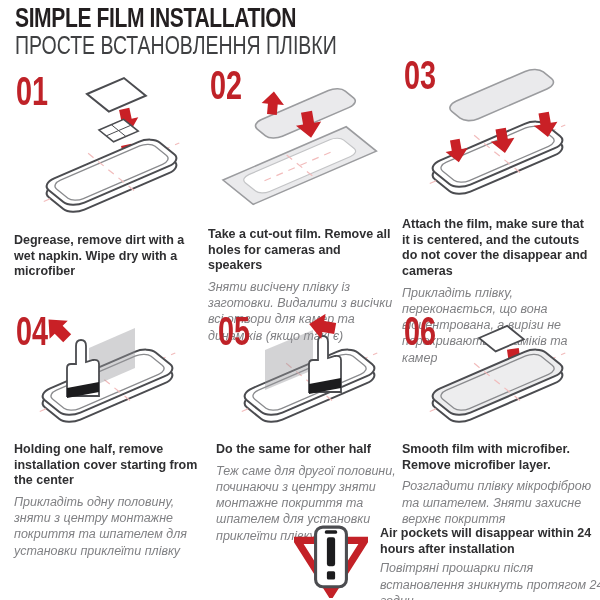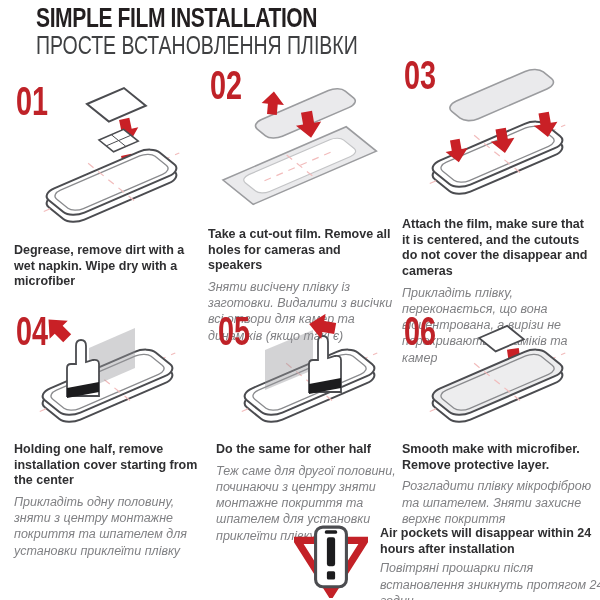--- a/index.html
+++ b/index.html
@@ -1,24 +1,24 @@
 <!DOCTYPE html>
 <html><head>
 <meta charset="utf-8">
 <style>
   html,body{margin:0;padding:0;background:#ffffff;}
   .canvas{position:relative;width:600px;height:600px;background:#ffffff;overflow:hidden;
           font-family:"Liberation Sans", sans-serif;color:#2f2f31;}
-  .hdr{position:absolute;left:15px;top:4px;margin-left:21px;}
+  .hdr{position:absolute;left:15px;top:4px;}
   .title{display:inline-block;font-size:27px;font-weight:800;color:#231f20;line-height:1.05;
          letter-spacing:-0.5px;transform:scaleX(0.78);transform-origin:0 50%;white-space:nowrap;}
   .subtitle{display:inline-block;font-size:25px;font-weight:400;color:#3f4042;line-height:1.1;
          letter-spacing:0px;transform:scaleX(0.78);transform-origin:0 50%;white-space:nowrap;}
   .step{position:absolute;}
-  .s1{left:14px;top:82px;width:187px}
+  .s1{left:14px;top:72px;width:187px}
   .s2{left:208px;top:66px;width:187px}
   .s3{left:402px;top:56px;width:192px}
   .s4{left:14px;top:312px;width:187px}
   .s5{left:216px;top:312px;width:187px}
   .s6{left:402px;top:312px;width:192px}
   .num{position:absolute;left:2px;top:0px;font-size:40px;font-weight:800;color:#bf2228;
        line-height:0.95;transform:scaleX(0.72);transform-origin:0 0;}
   .illo{display:block;margin:0 auto;}
   .row2 .illo{margin-top:2px;}
   .en{font-size:12.5px;font-weight:600;line-height:1.25;color:#2f2f31;margin-top:16px;}
@@ -178,21 +178,21 @@
           <rect x="0" y="0" width="126" height="58" rx="15" fill="#ffffff" stroke="#4b4c50" stroke-width="2" vector-effect="non-scaling-stroke"></rect>
         </g>
         <g transform="matrix(0.88 -0.38 0.52 0.42 0 0)">
           <line x1="-14" y1="29" x2="140" y2="29" stroke="#f2bcbc" stroke-width="1.2" stroke-dasharray="7 6" vector-effect="non-scaling-stroke"></line>
           <rect x="0" y="0" width="126" height="58" rx="15" fill="#ededee" stroke="#4b4c50" stroke-width="2" vector-effect="non-scaling-stroke"></rect>
           <rect x="7" y="7" width="112" height="44" rx="11" fill="none" stroke="#8a8b8e" stroke-width="1.3" vector-effect="non-scaling-stroke"></rect>
           <line x1="63" y1="-16" x2="63" y2="74" stroke="#f2bcbc" stroke-width="1.2" stroke-dasharray="7 6" vector-effect="non-scaling-stroke"></line>
         </g>
       </g>
     </svg>
-    <div class="en">Smooth make with microfiber. Remove protective layer.</div>
+    <div class="en">Smooth film with microfiber. Remove microfiber layer.</div>
     <div class="uk">Розгладити плівку мікрофіброю та шпателем. Зняти захисне верхнє покриття</div>
   </div>
 
   <div class="note">
     <svg width="74" height="74" viewBox="0 0 72 72">
       <polygon points="3,16 69,16 36,68" fill="none" stroke="#c32127" stroke-width="7" stroke-linejoin="miter"></polygon>
       <rect x="21" y="3" width="30" height="58" rx="7" fill="#ffffff" stroke="#4b4c50" stroke-width="3"></rect>
       <rect x="30" y="6" width="12" height="3.5" rx="1.5" fill="#1c1c1e"></rect>
       <rect x="32" y="13" width="8" height="28" rx="2" fill="#1c1c1e"></rect>
       <rect x="32" y="46" width="8" height="8" rx="1.5" fill="#1c1c1e"></rect>

